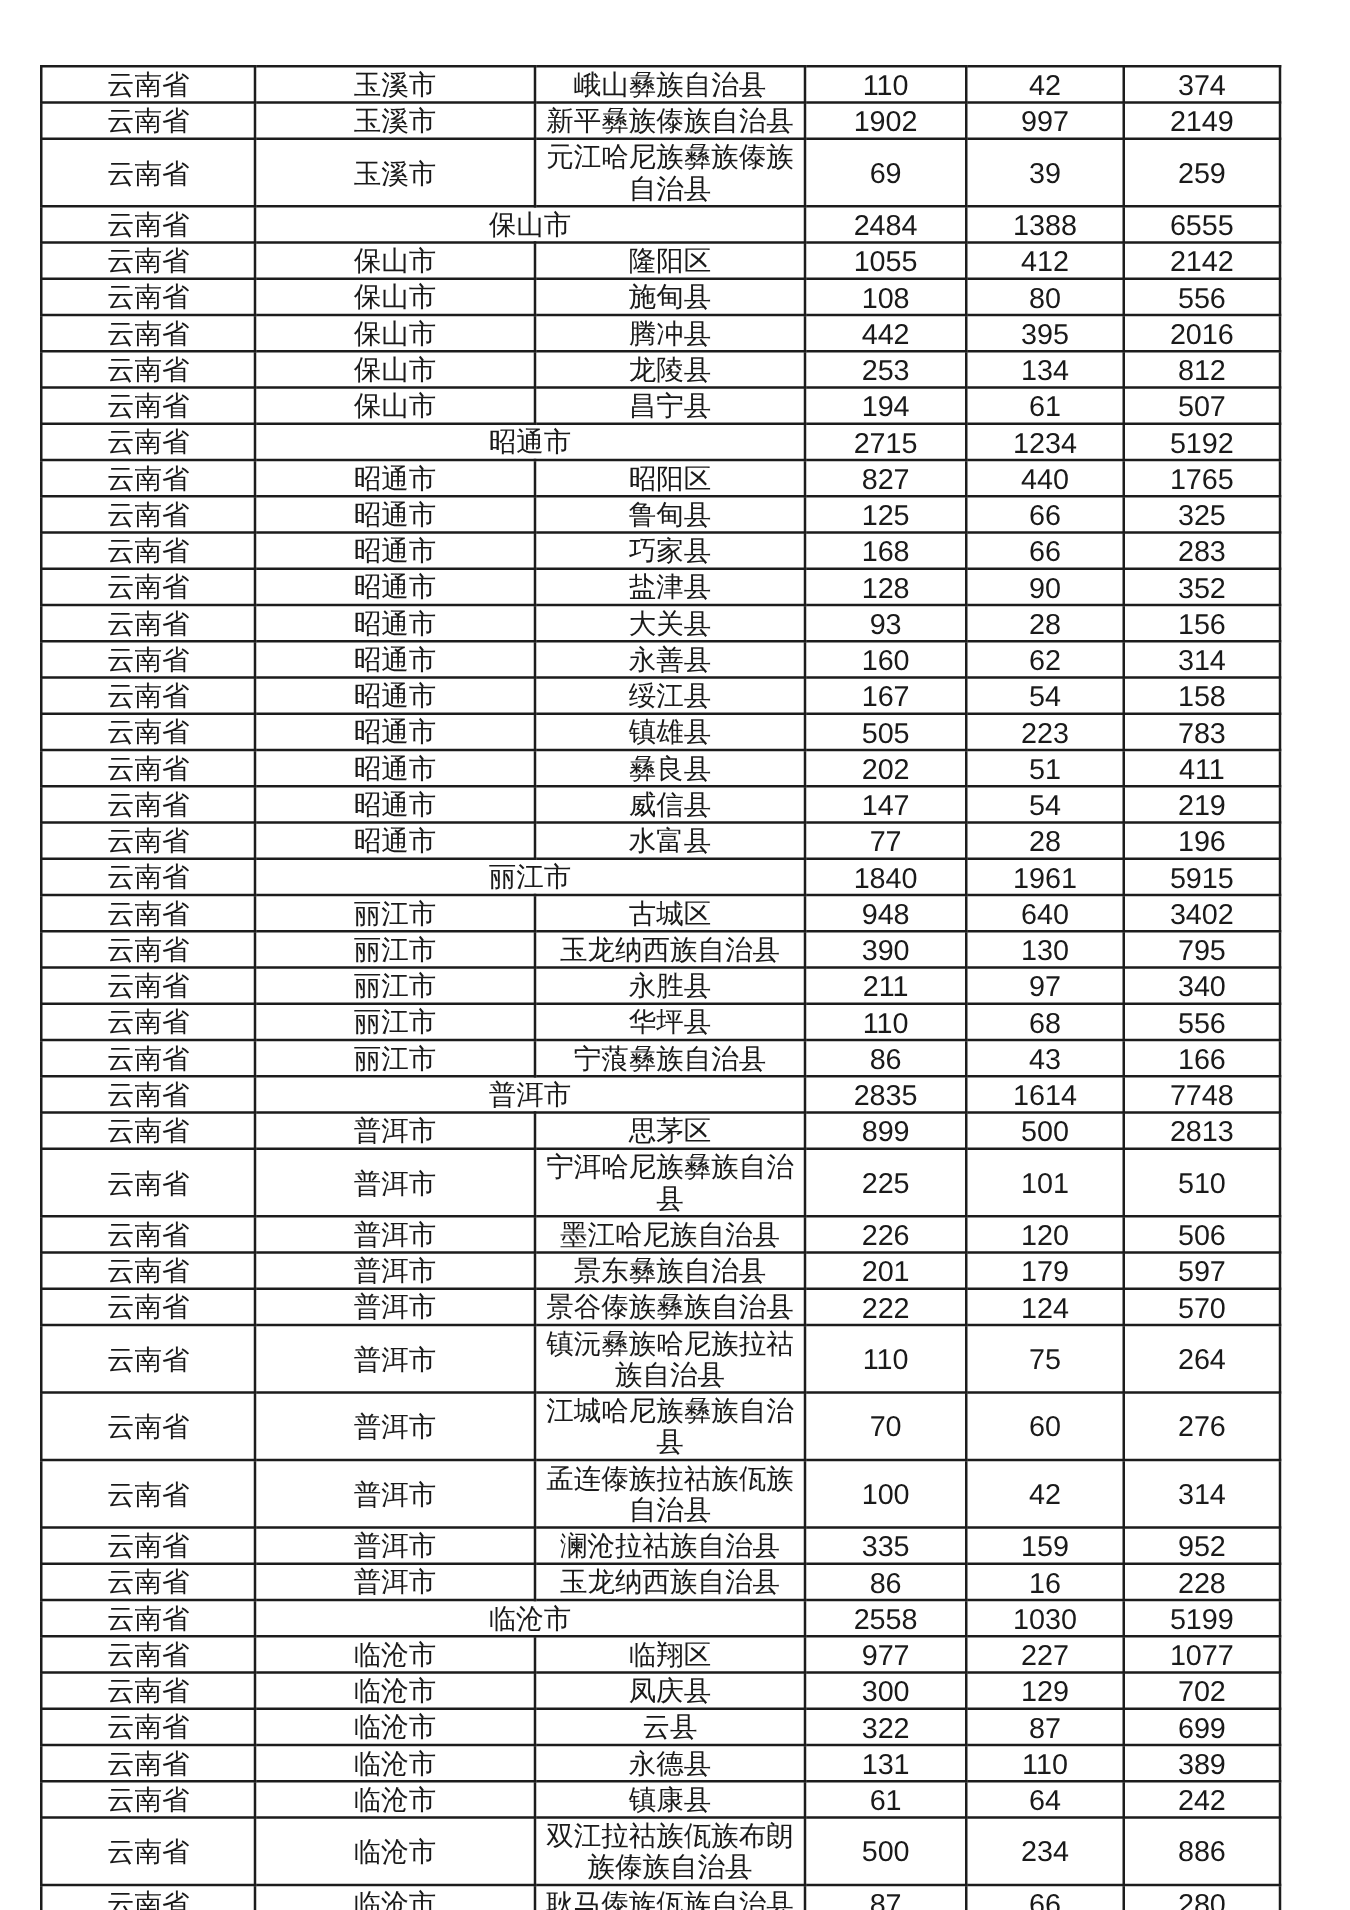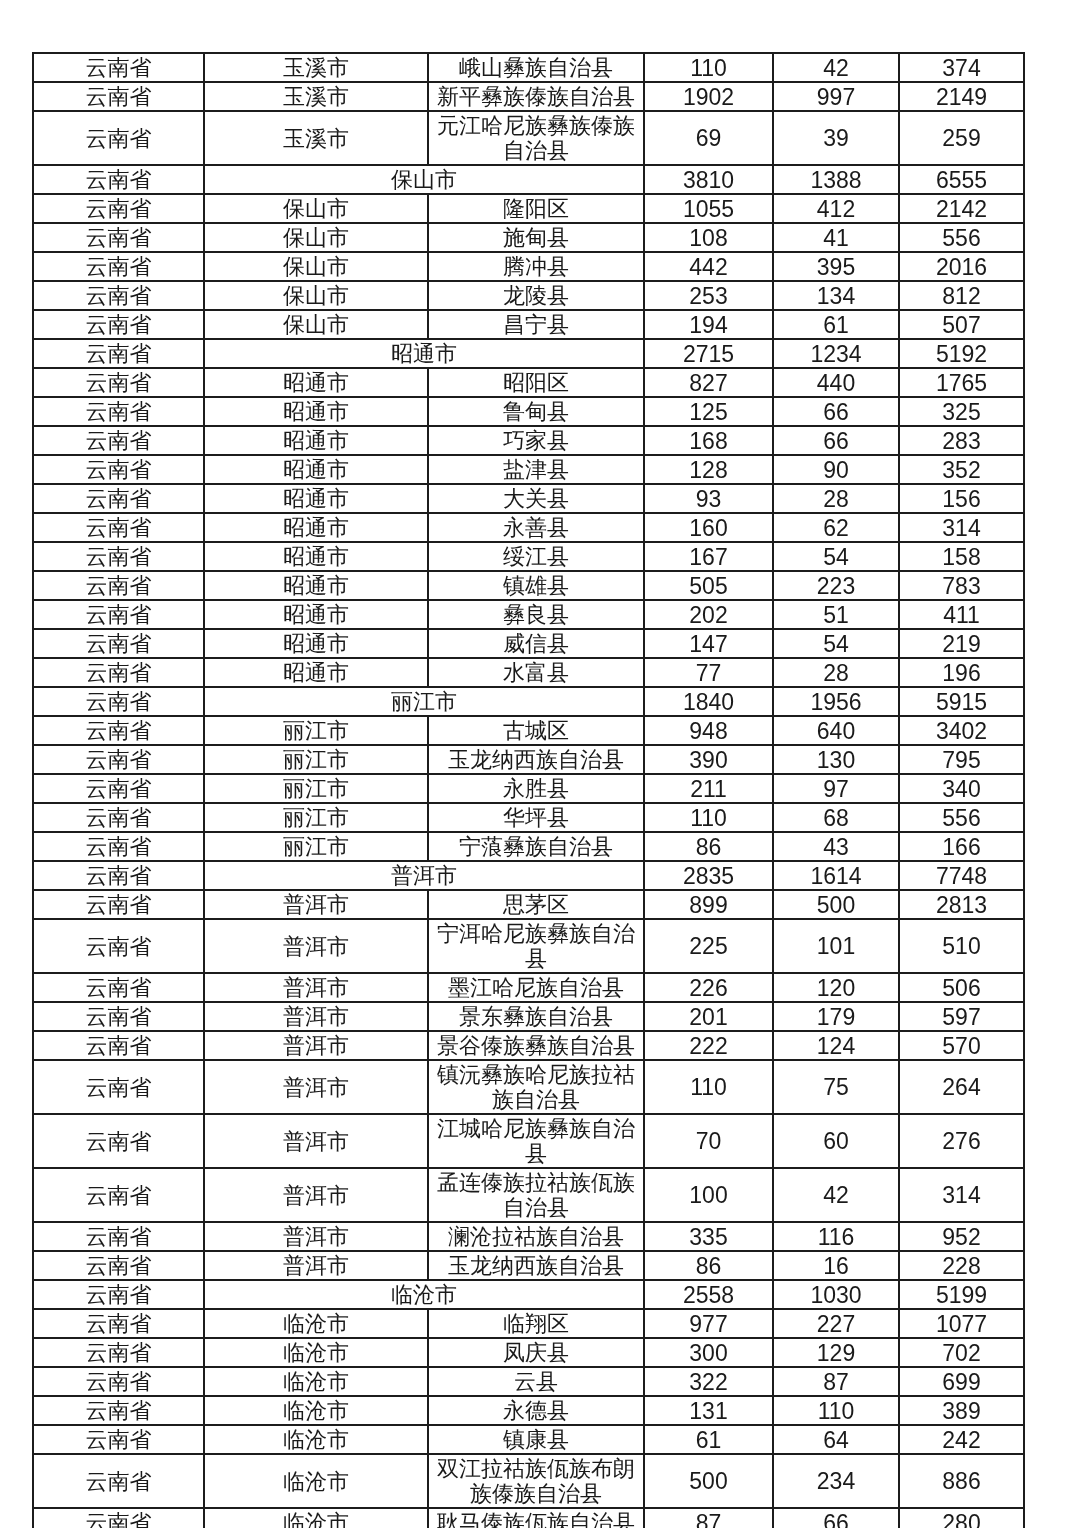--- a/index.html
+++ b/index.html
@@ -64,38 +64,38 @@
           <td class="zh">云南省</td>
           <td class="zh">玉溪市</td>
           <td class="zh">元江哈尼族彝族傣族自治县</td>
           <td class="num">69</td>
           <td class="num">39</td>
           <td class="num">259</td>
         </tr>
         <tr class="r">
           <td class="zh">云南省</td>
           <td class="zh" colspan="2">保山市</td>
-          <td class="num">3810</td>
+          <td class="num">2484</td>
           <td class="num">1388</td>
           <td class="num">6555</td>
         </tr>
         <tr class="r">
           <td class="zh">云南省</td>
           <td class="zh">保山市</td>
           <td class="zh">隆阳区</td>
           <td class="num">1055</td>
           <td class="num">412</td>
           <td class="num">2142</td>
         </tr>
         <tr class="r">
           <td class="zh">云南省</td>
           <td class="zh">保山市</td>
           <td class="zh">施甸县</td>
           <td class="num">108</td>
-          <td class="num">41</td>
+          <td class="num">80</td>
           <td class="num">556</td>
         </tr>
         <tr class="r">
           <td class="zh">云南省</td>
           <td class="zh">保山市</td>
           <td class="zh">腾冲县</td>
           <td class="num">442</td>
           <td class="num">395</td>
           <td class="num">2016</td>
         </tr>
@@ -207,21 +207,21 @@
           <td class="zh">昭通市</td>
           <td class="zh">水富县</td>
           <td class="num">77</td>
           <td class="num">28</td>
           <td class="num">196</td>
         </tr>
         <tr class="r">
           <td class="zh">云南省</td>
           <td class="zh" colspan="2">丽江市</td>
           <td class="num">1840</td>
-          <td class="num">1956</td>
+          <td class="num">1961</td>
           <td class="num">5915</td>
         </tr>
         <tr class="r">
           <td class="zh">云南省</td>
           <td class="zh">丽江市</td>
           <td class="zh">古城区</td>
           <td class="num">948</td>
           <td class="num">640</td>
           <td class="num">3402</td>
         </tr>
@@ -326,21 +326,21 @@
           <td class="zh">孟连傣族拉祜族佤族自治县</td>
           <td class="num">100</td>
           <td class="num">42</td>
           <td class="num">314</td>
         </tr>
         <tr class="r">
           <td class="zh">云南省</td>
           <td class="zh">普洱市</td>
           <td class="zh">澜沧拉祜族自治县</td>
           <td class="num">335</td>
-          <td class="num">116</td>
+          <td class="num">159</td>
           <td class="num">952</td>
         </tr>
         <tr class="r">
           <td class="zh">云南省</td>
           <td class="zh">普洱市</td>
           <td class="zh">玉龙纳西族自治县</td>
           <td class="num">86</td>
           <td class="num">16</td>
           <td class="num">228</td>
         </tr>

